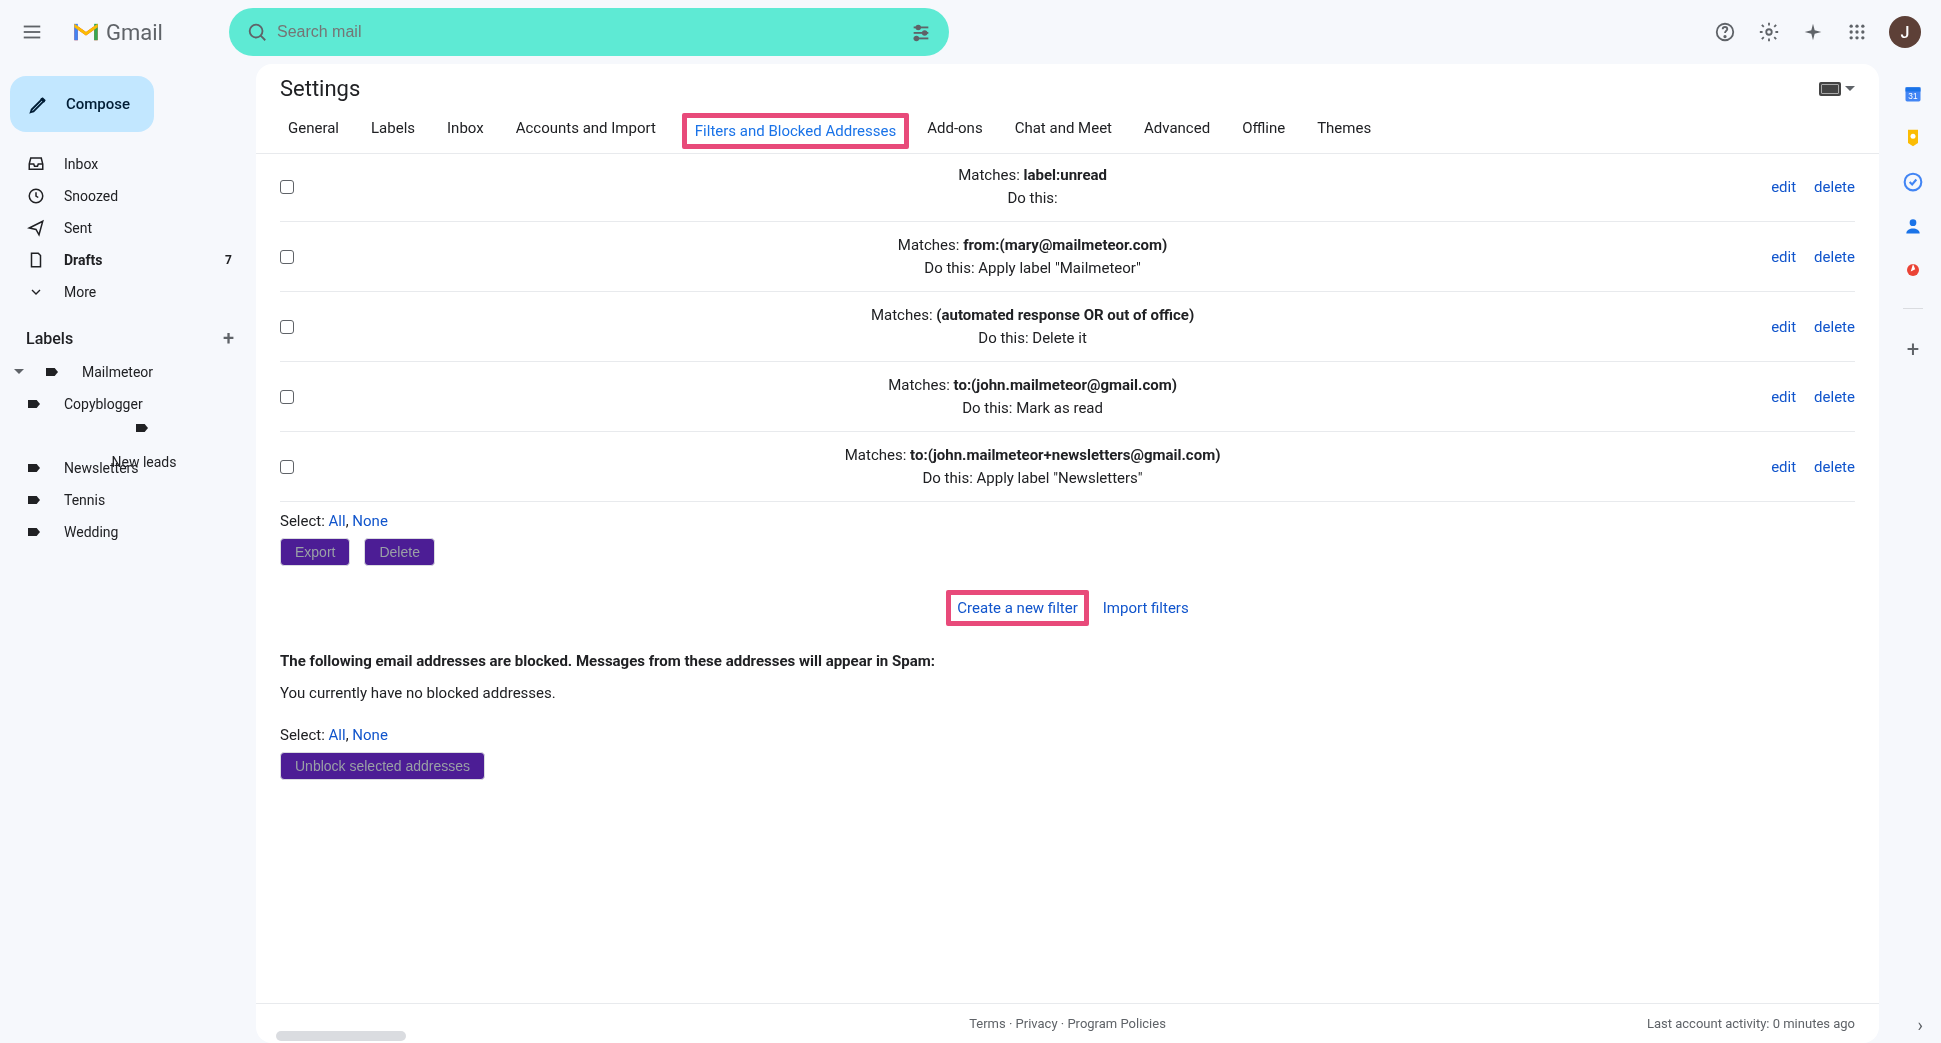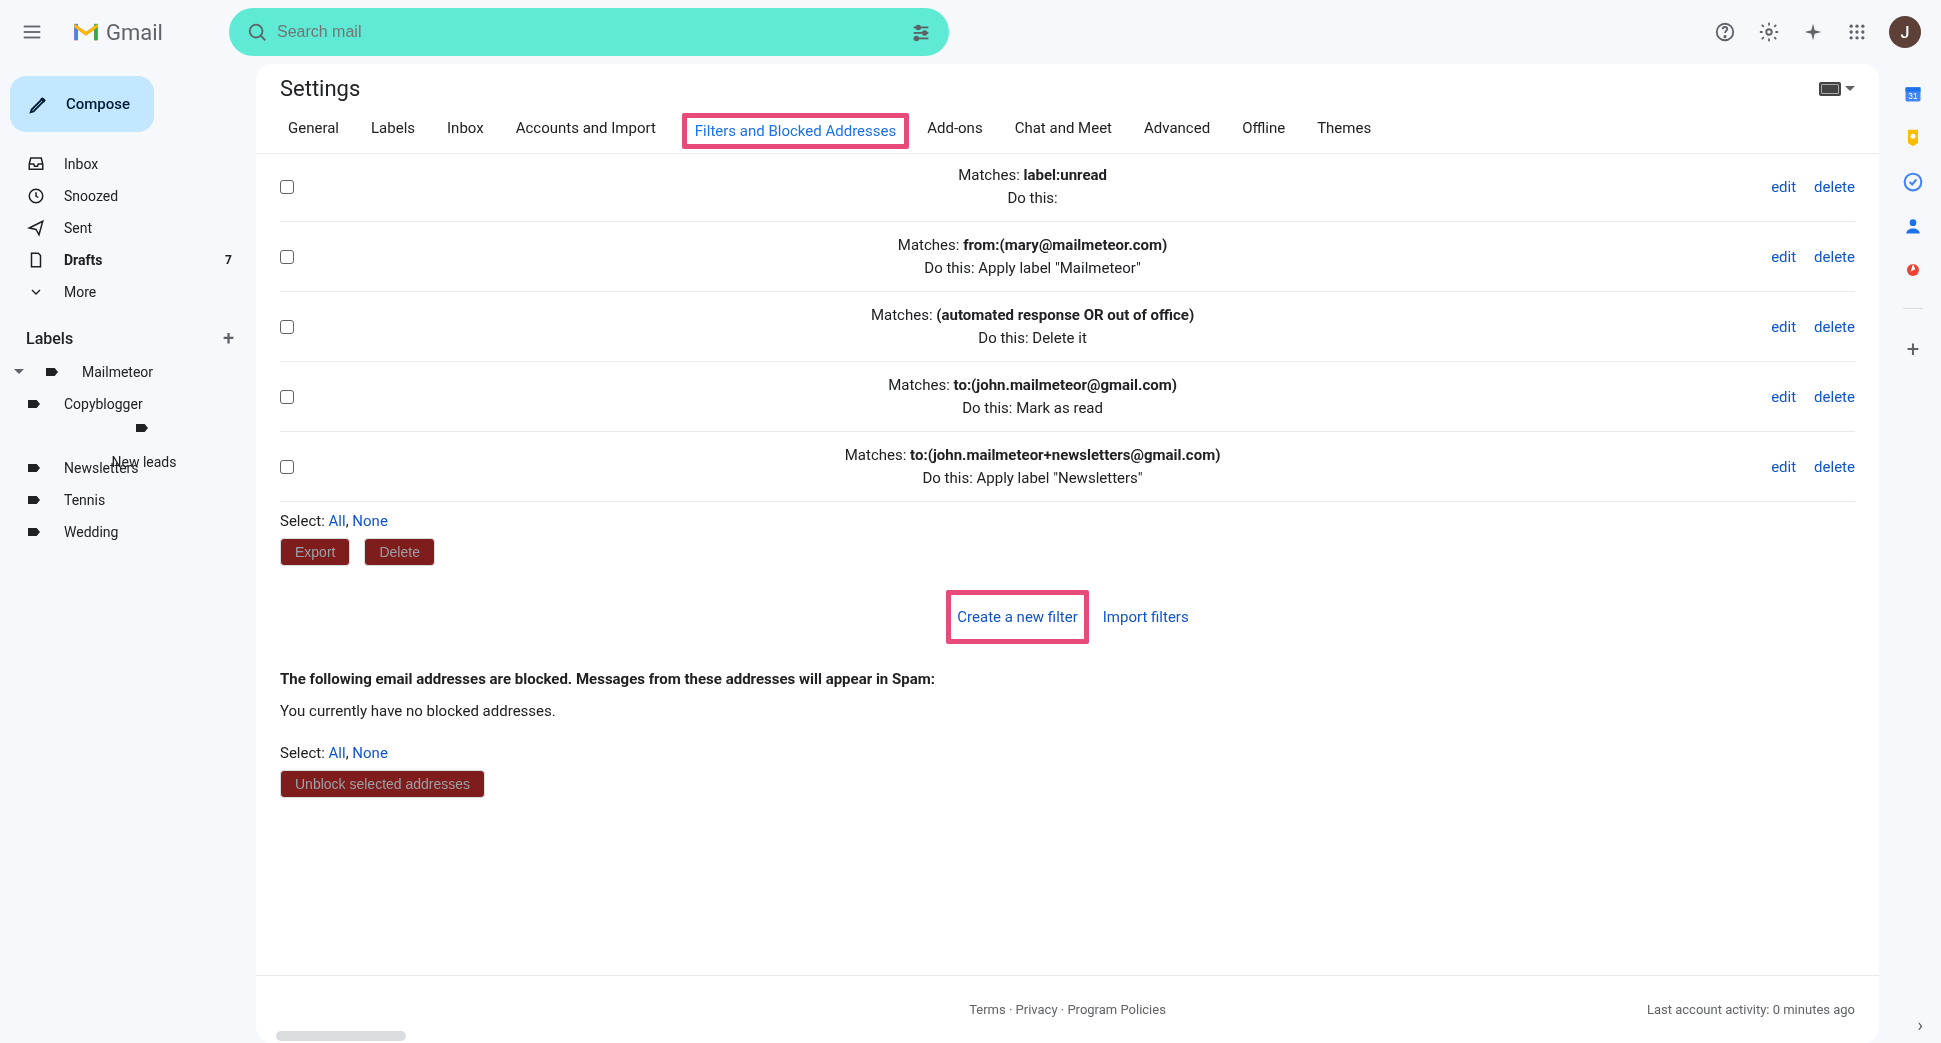--- a/index.html
+++ b/index.html
@@ -50,40 +50,40 @@
   .settings-title { font-size:22px; color:#202124; }
   .input-toggle { display:flex; align-items:center; gap:4px; color:#5f6368; cursor:pointer;}
   .input-toggle .kbd { width:22px; height:14px; background:#444; border-radius:2px; position:relative;}
   .input-toggle .kbd::after{content:''; position:absolute; inset:2px; border:1px solid #aaa; border-radius:1px;}
 
   .tabs { display:flex; flex-wrap:wrap; padding: 0 24px; border-bottom:1px solid #e8eaed; gap: 8px; }
   .tab { padding: 10px 8px; margin-right: 8px; color:#202124; cursor:pointer; font-size:15px; position:relative;}
   .tab.active { color:#1a73e8; }
   .highlight-box { border: 5px solid #e84a7a; border-radius:2px; padding: 4px 6px; margin: 4px 2px;}
   .highlight-box .tab { padding: 6px 2px; margin:0;}
-  .highlight-inline { border: 5px solid #e84a7a; border-radius:2px; padding: 13px 6px; display:inline-block;}
+  .highlight-inline { border: 5px solid #e84a7a; border-radius:2px; padding: 4px 6px; display:inline-block;}
 
   .filters-area { padding: 0 24px 12px 24px; overflow:auto; flex:1;}
   .filter-row { display:flex; align-items:center; padding: 12px 0; border-bottom:1px solid #e8eaed; gap: 14px;}
   .filter-row:first-child{ padding-top:10px;}
   .filter-check { width:14px; height:14px; border:1px solid #5f6368; border-radius:3px; cursor:pointer; flex-shrink:0;}
   .filter-text { flex:1; font-size:15px; line-height:1.5; color:#202124;text-align:center;}
   .filter-text b { font-weight:700;}
   .filter-actions { display:flex; gap:18px; color:#1155cc; font-size:15px;}
   .filter-actions span { cursor:pointer;}
 
   .select-row { padding: 10px 0 6px 0; font-size:15px;}
   .btn-row { padding: 2px 0 16px 0; display:flex; gap:14px;}
-  .gbtn { border:1px solid #dadce0; background:#7f1d1d; color:#9aa0a6; padding:5px 14px; border-radius:4px; font-size:14px; cursor:default;}
+  .gbtn { border:1px solid #dadce0; background:#4c1d95; color:#9aa0a6; padding:5px 14px; border-radius:4px; font-size:14px; cursor:default;}
 
   .center-links { text-align:center; padding: 8px 0 18px 0; font-size:15px; display:flex; justify-content:center; align-items:center; gap:14px;}
   .blocked-heading { font-weight:700; font-size:15px; padding: 8px 0 14px 0;}
   .blocked-empty { font-size:15px; padding-bottom:14px;}
 
-  .footer { border-top:1px solid #e8eaed; display:flex; justify-content:space-between; padding: 26px 24px; font-size:13px; color:#5f6368; position:relative;}
+  .footer { border-top:1px solid #e8eaed; display:flex; justify-content:space-between; padding: 12px 24px; font-size:13px; color:#5f6368; position:relative;}
   .footer .center { position:absolute; left:50%; transform:translateX(-50%);}
   .footer a { color:#5f6368;}
   .hscroll { position:absolute; bottom:2px; left:20px; width:130px; height:10px; background:#dadce0; border-radius:6px;}
 
   
   .sidepanel { width:56px; display:flex; flex-direction:column; align-items:center; padding-top:20px; gap:24px; flex-shrink:0;}
   .side-icon { width:20px; height:20px; display:flex; align-items:center; justify-content:center; cursor:pointer;}
   .side-sep { width:20px; height:1px; background:#dadce0; margin:4px 0;}
   .side-plus { color:#5f6368; font-size:22px; cursor:pointer;}
   .side-chevron { position:absolute; bottom:8px; right:18px; color:#5f6368; font-size:18px; cursor:pointer;}

